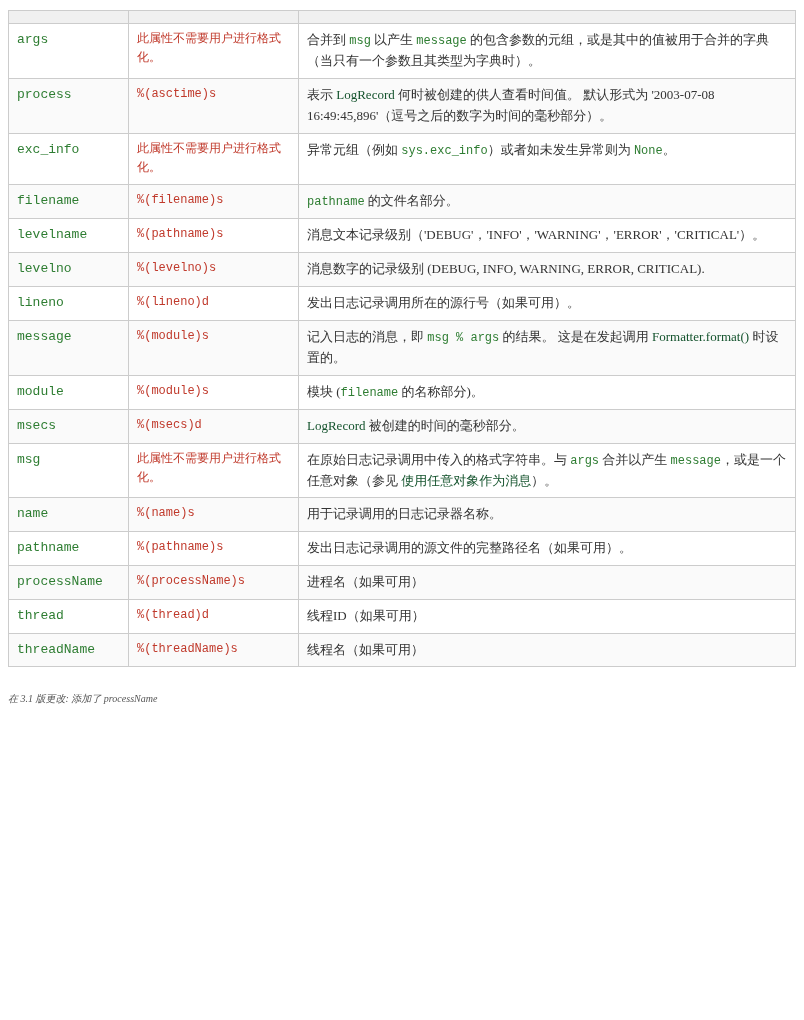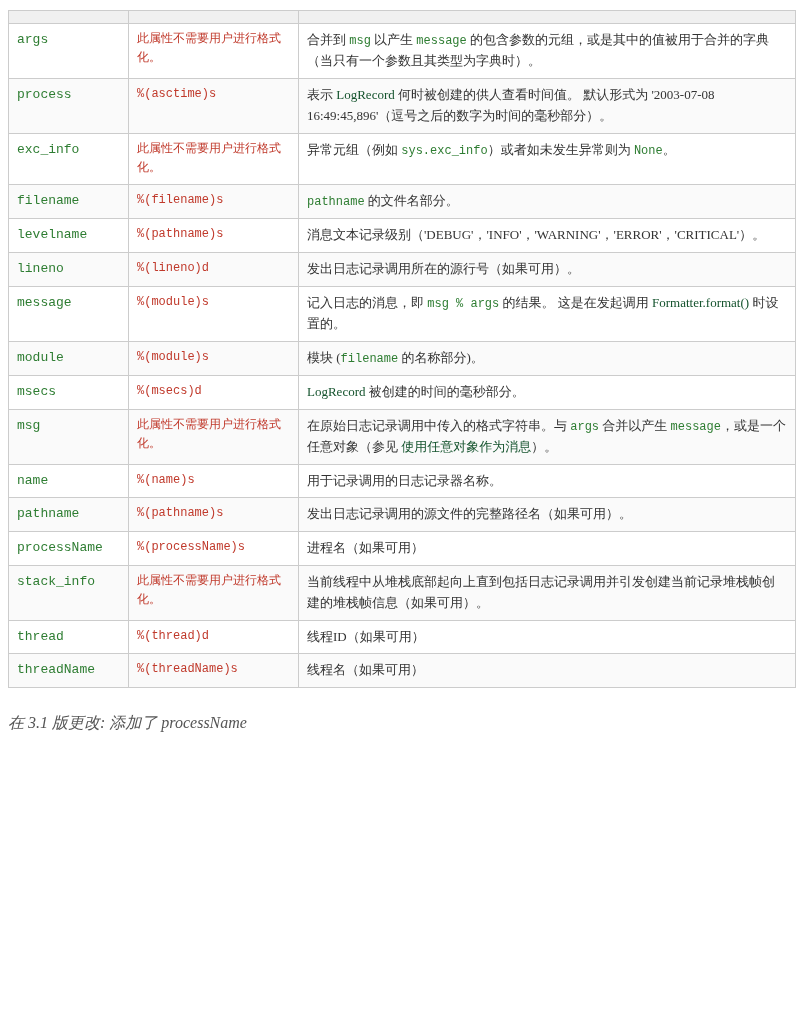--- a/index.html
+++ b/index.html
@@ -56,21 +56,21 @@
     .link-text {
       color: #14532d;
       text-decoration: none;
     }
     .inline-code {
       font-family: "Courier New", monospace;
       font-size: 12px;
       color: #2e7d32;
     }
     .footer-note {
-      font-size: 16px;
+      font-size: 10px;
       color: #555;
       margin-top: 4px;
       font-style: italic;
     }
   </style>
 </head>
 <body>
 
 <table>
   <thead>
@@ -100,20 +100,25 @@
         <td class="col-name">filename</td>
         <td class="col-format">%(filename)s</td>
         <td class="col-desc"><span class="inline-code">pathname</span> 的文件名部分。</td>
       </tr>
       <tr>
         <td class="col-name">levelname</td>
         <td class="col-format">%(pathname)s</td>
         <td class="col-desc">消息文本记录级别（'DEBUG'，'INFO'，'WARNING'，'ERROR'，'CRITICAL'）。</td>
       </tr>
       <tr>
+        <td class="col-name">levelno</td>
+        <td class="col-format">%(levelno)s</td>
+        <td class="col-desc">消息数字的记录级别 (DEBUG, INFO, WARNING, ERROR, CRITICAL).</td>
+      </tr>
+      <tr>
         <td class="col-name">lineno</td>
         <td class="col-format">%(lineno)d</td>
         <td class="col-desc">发出日志记录调用所在的源行号（如果可用）。</td>
       </tr>
       <tr>
         <td class="col-name">message</td>
         <td class="col-format">%(module)s</td>
         <td class="col-desc">记入日志的消息，即 <span class="inline-code">msg % args</span> 的结果。 这是在发起调用 <a class="link-text" href="#">Formatter.format()</a> 时设置的。</td>
       </tr>
       <tr>
@@ -140,25 +145,20 @@
         <td class="col-name">pathname</td>
         <td class="col-format">%(pathname)s</td>
         <td class="col-desc">发出日志记录调用的源文件的完整路径名（如果可用）。</td>
       </tr>
       <tr>
         <td class="col-name">processName</td>
         <td class="col-format">%(processName)s</td>
         <td class="col-desc">进程名（如果可用）</td>
       </tr>
       <tr>
-        <td class="col-name">stack_info</td>
-        <td class="col-format" style="color: rgb(192, 57, 43);">此属性不需要用户进行格式化。</td>
-        <td class="col-desc">当前线程中从堆栈底部起向上直到包括日志记录调用并引发创建当前记录堆栈帧创建的堆栈帧信息（如果可用）。</td>
-      </tr>
-      <tr>
         <td class="col-name">thread</td>
         <td class="col-format">%(thread)d</td>
         <td class="col-desc">线程ID（如果可用）</td>
       </tr>
       <tr>
         <td class="col-name">threadName</td>
         <td class="col-format">%(threadName)s</td>
         <td class="col-desc">线程名（如果可用）</td>
       </tr>
     </tbody>

